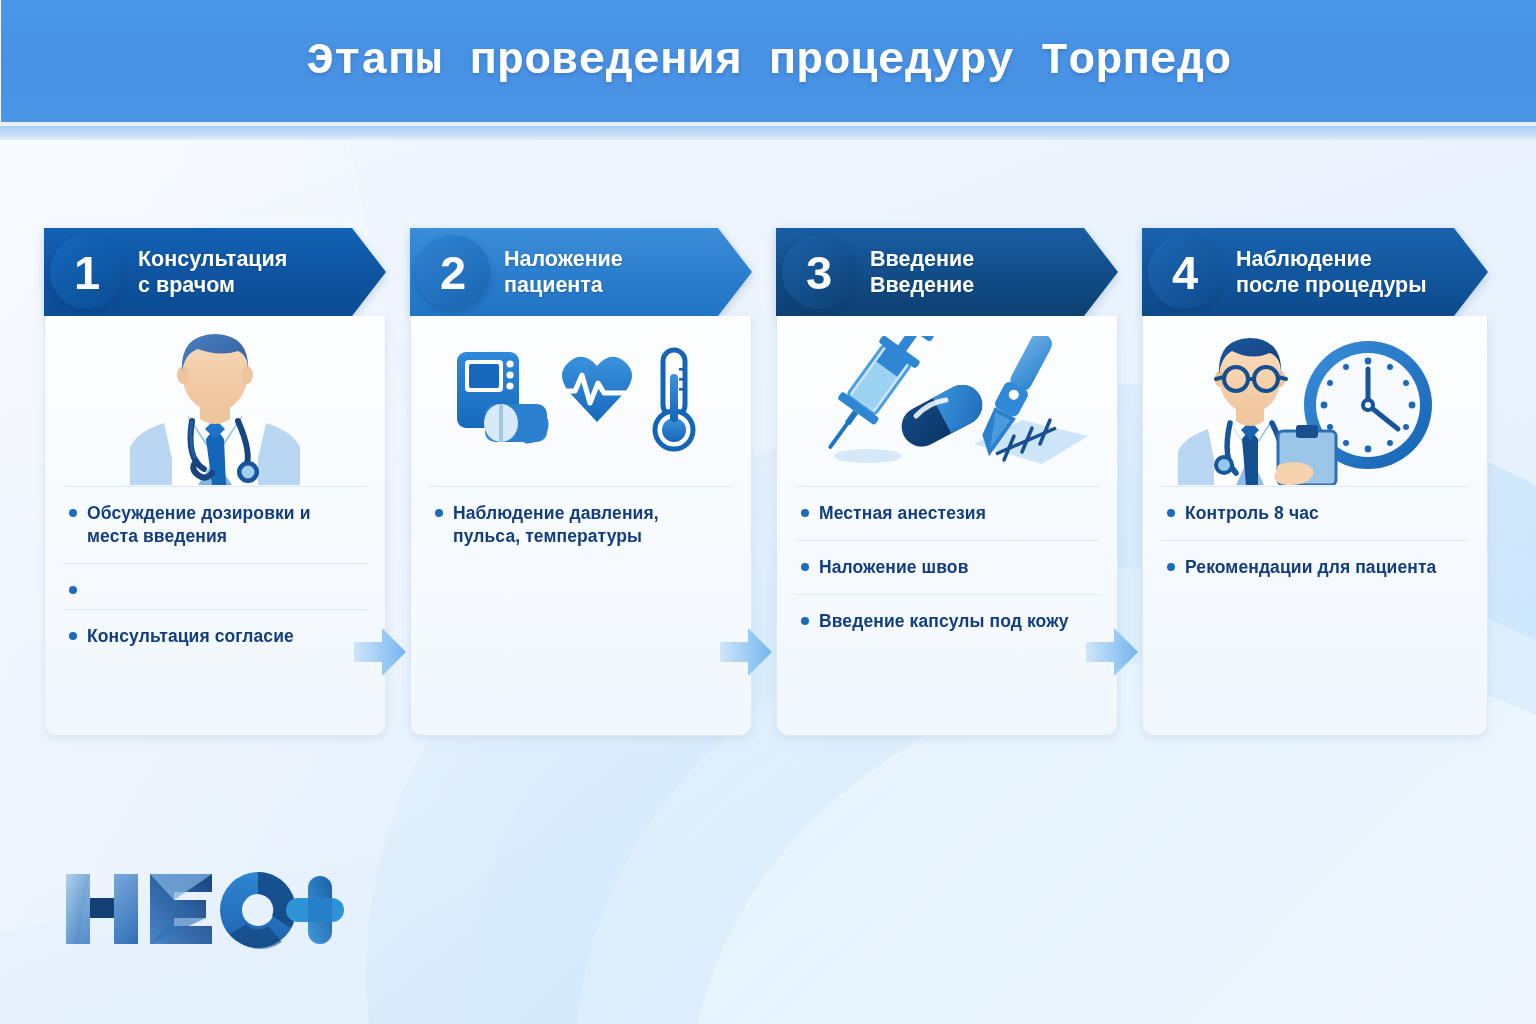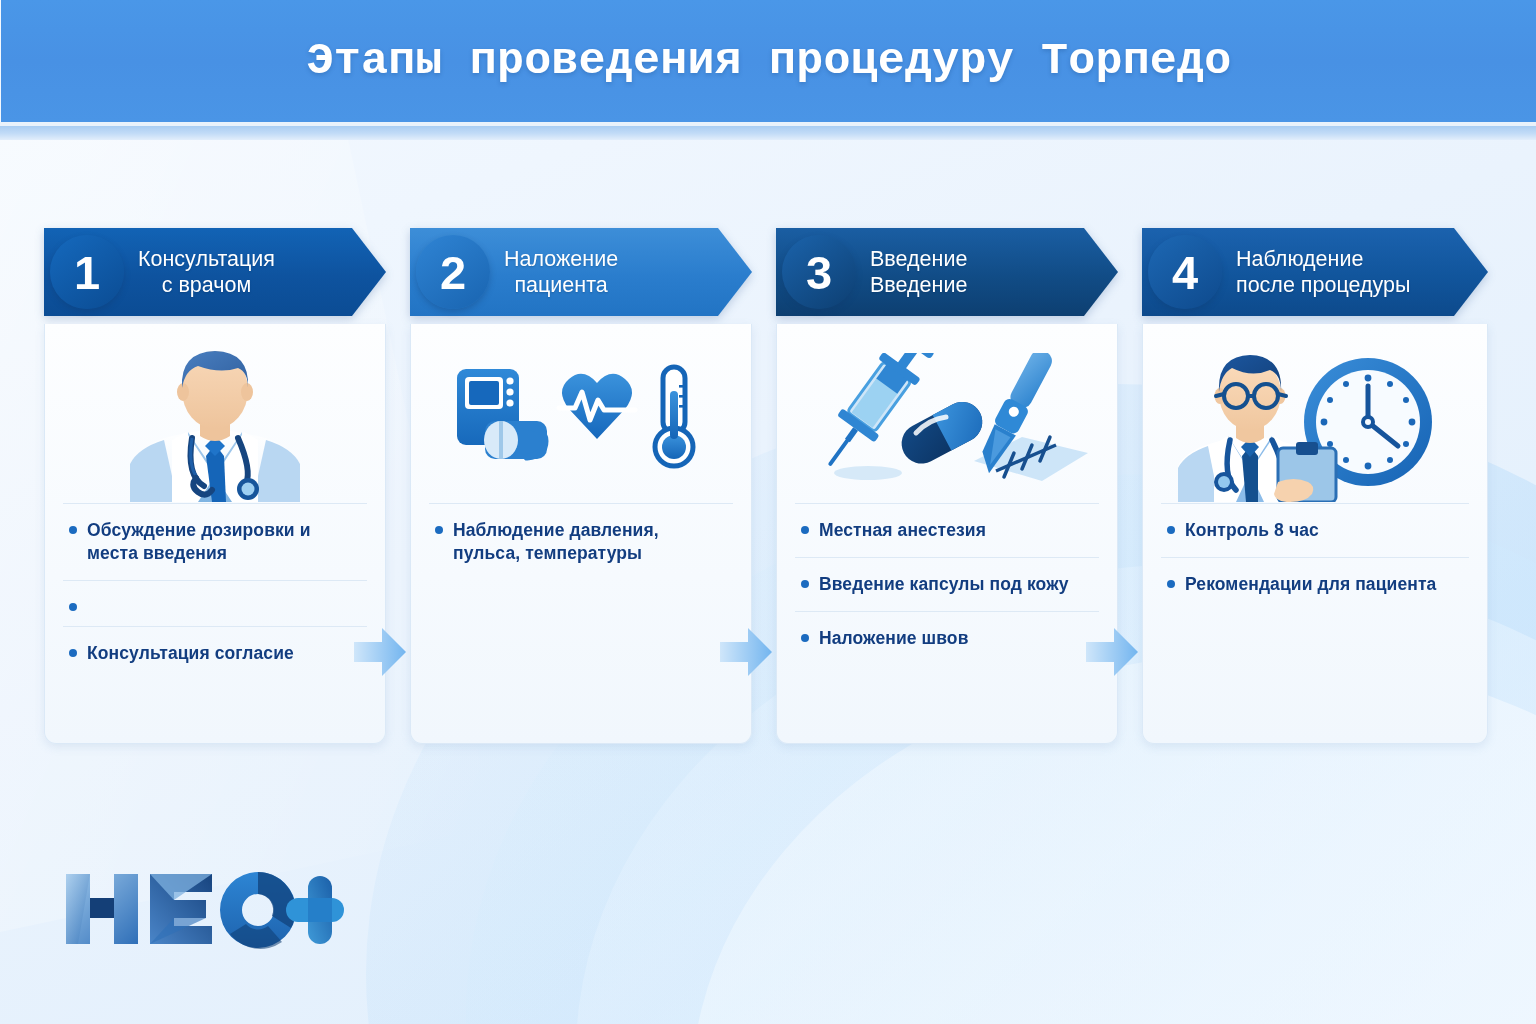--- a/index.html
+++ b/index.html
@@ -101,36 +101,35 @@
     flex:0 0 auto;
   }
   .c1 .badge{ background:linear-gradient(145deg,#1569bd,#0b4c93); }
   .c2 .badge{ background:linear-gradient(145deg,#2f84d4,#1964b0); }
   .c3 .badge{ background:linear-gradient(145deg,#1b63ab,#0d3f72); }
   .c4 .badge{ background:linear-gradient(145deg,#1d68b4,#0e4a8d); }
 
   .banner-title{
     position:relative; z-index:3;
     margin-left:14px; margin-right:40px;
-    color:#ffffff; font-size:21.5px; font-weight:normal; line-height:1.22;
+    color:#ffffff; font-size:21.5px; font-weight:bold; line-height:1.22;
     text-shadow:0 1px 2px rgba(8,45,90,.3);
   }
-  .banner-title .l2{ display:block;text-align:center; }
+  .banner-title .l2{ display:block; }
 
   
   .body{
     position:relative;
     background:linear-gradient(180deg,#fdfeff 0%, #f6fafe 60%, #f1f7fd 100%);
     border:1px solid #dbe9f7;
     border-top:none;
     border-radius:0 0 12px 12px;
     box-shadow:0 3px 10px rgba(110,150,190,.16);
-    padding:13px 0 18px 0;
+    padding:4px 0 18px 0;
     min-height:420px;
-    margin-top:8px;
   }
   .card-1 .body{ min-height:420px; }
 
   .art{
     height:166px; display:flex; align-items:center; justify-content:center;
     padding-top:6px;
   }
 
   .bullets{ padding:0 18px; }
   .bullet{
@@ -376,25 +375,25 @@
             </g>
           </svg>
         </div>
         <div class="bullets">
           <div class="bullet">
             <span class="dot"></span>
             <span class="txt">Местная анестезия</span>
           </div>
           <div class="bullet">
             <span class="dot"></span>
+            <span class="txt">Наложение швов</span>
+          </div>
+          <div class="bullet">
+            <span class="dot"></span>
             <span class="txt">Введение капсулы под кожу</span>
-          </div>
-          <div class="bullet">
-            <span class="dot"></span>
-            <span class="txt">Наложение швов</span>
           </div>
         </div>
       </div>
     </div>
 
     <div class="card card-4 c4">
       <div class="banner">
         <div class="banner-shape"></div>
         <div class="badge">4</div>
         <div class="banner-title">

